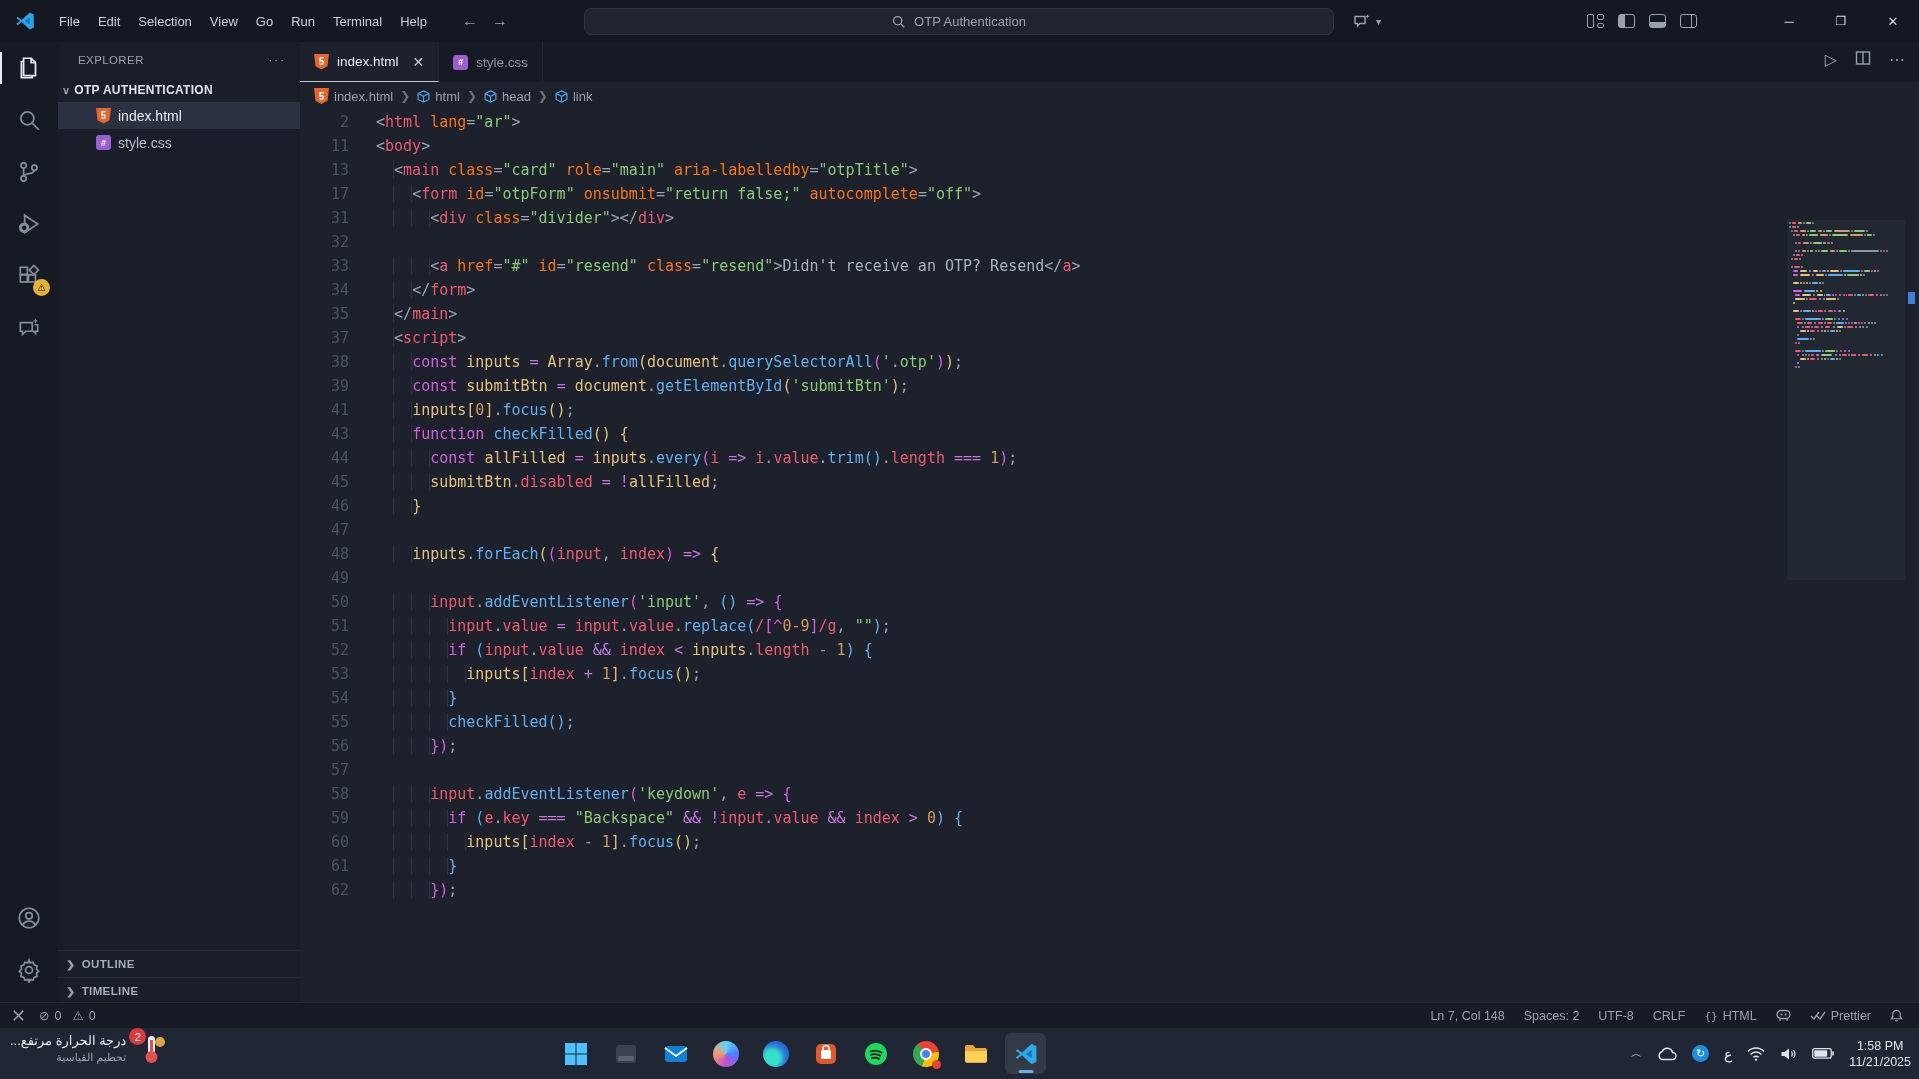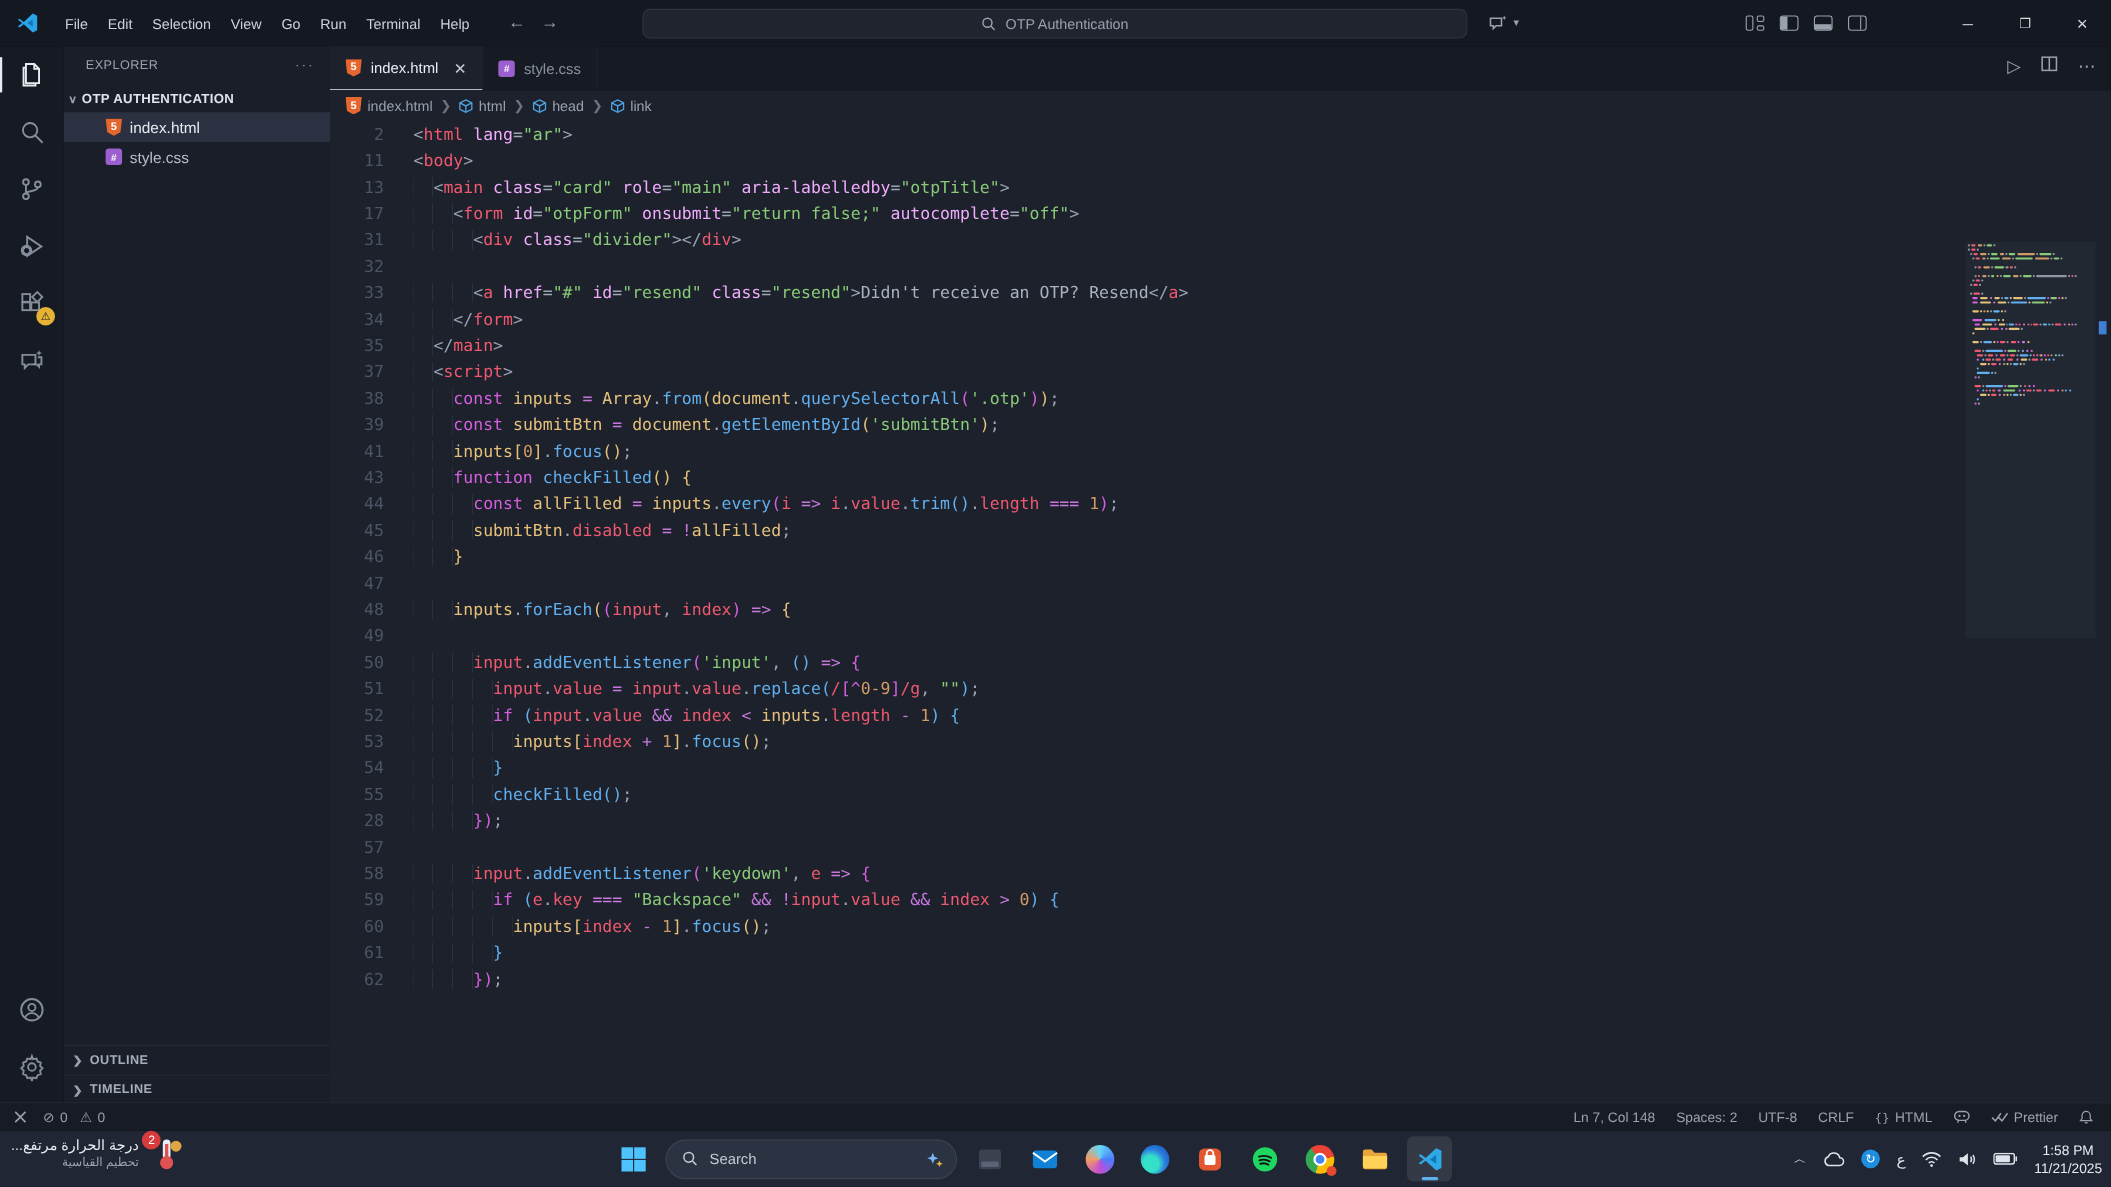--- a/index.html
+++ b/index.html
@@ -63,21 +63,21 @@
 
   #breadcrumbs { position:absolute; left:300px; top:82px; width:1619px; height:28px; background:#1c212b;
     display:flex; align-items:center; gap:7px; padding-left:14px; font-size:13px; color:#9aa1ad; }
   .crumb { display:flex; align-items:center; gap:5px; }
   .crumb-sep { color:#6b7280; font-size:12px; }
 
   #editor { position:absolute; left:300px; top:110px; width:1619px; height:892px; background:#1c212b; overflow:hidden; }
   .code-row { display:flex; height:24px; font-family:"DejaVu Sans Mono", monospace; font-size:15px; line-height:24px; }
   .gutter { width:76px; text-align:right; padding-right:27px; color:#4d5565; flex:none; }
   .code-text { white-space:pre; color:#abb2bf; }
-  .tk-tag{color:#ef596f} .tk-attr{color:#f0abfc} .tk-str{color:#89ca78} .tk-kw{color:#d55fde}
+  .tk-tag{color:#ef596f} .tk-attr{color:#f97316} .tk-str{color:#89ca78} .tk-kw{color:#d55fde}
   .tk-var{color:#e5c07b} .tk-fn{color:#61afef} .tk-prop{color:#ef596f} .tk-num{color:#d19a66}
   .tk-op{color:#c678dd} .tk-p{color:#9ba4b5} .tk-b1{color:#e5c07b} .tk-b2{color:#d55fde} .tk-b3{color:#61afef}
   .tk-regex{color:#ef596f} .tk-rgop{color:#d55fde}
   .tk-ws { background:repeating-linear-gradient(to right, transparent 0 17px, #2b3140 17px 18px); }
 
   #minimap { position:absolute; right:30px; top:112px; width:100px; }
   .mm-row { height:3px; margin-bottom:1px; display:flex; }
   .mm-tok { height:2px; margin-right:1px; border-radius:1px; }
   #mm-slider { position:absolute; right:14px; top:110px; width:118px; height:360px; background:rgba(160,170,190,0.05); }
   #overview-mark { position:absolute; right:4px; top:182px; width:7px; height:12px; background:#3f7fd4; }
@@ -415,21 +415,21 @@
       </div>
       <div class="code-row">
         <div class="gutter">54</div>
         <div class="code-text"><span class="tk-ws">        </span><span class="tk-b3">}</span></div>
       </div>
       <div class="code-row">
         <div class="gutter">55</div>
         <div class="code-text"><span class="tk-ws">        </span><span class="tk-fn">checkFilled</span><span class="tk-b3">()</span><span class="tk-p">;</span></div>
       </div>
       <div class="code-row">
-        <div class="gutter">28</div>
+        <div class="gutter">56</div>
         <div class="code-text"><span class="tk-ws">      </span><span class="tk-b2">})</span><span class="tk-p">;</span></div>
       </div>
       <div class="code-row">
         <div class="gutter">57</div>
         <div class="code-text"></div>
       </div>
       <div class="code-row">
         <div class="gutter">58</div>
         <div class="code-text"><span class="tk-ws">      </span><span class="tk-prop">input</span><span class="tk-p">.</span><span class="tk-fn">addEventListener</span><span class="tk-b2">(</span><span class="tk-str">'keydown'</span><span class="tk-p">,</span><span> </span><span class="tk-prop">e</span><span> </span><span class="tk-op">=&gt;</span><span> </span><span class="tk-b2">{</span></div>
       </div>
@@ -840,32 +840,20 @@
 
   <div id="task-center">
     <div class="task-icon">
       <svg viewBox="0 0 26 26">
           <rect x="2" y="2" width="10.5" height="10.5" fill="#4cc2ff"></rect>
           <rect x="13.5" y="2" width="10.5" height="10.5" fill="#4cc2ff"></rect>
           <rect x="2" y="13.5" width="10.5" height="10.5" fill="#4cc2ff"></rect>
           <rect x="13.5" y="13.5" width="10.5" height="10.5" fill="#4cc2ff"></rect>
         </svg>
     </div>
-    <div id="task-search">
-      <svg width="15" height="15" viewBox="0 0 16 16">
-        <circle cx="6.5" cy="6.5" r="4.7" fill="none" stroke="#c2c9d4" stroke-width="1.5"></circle>
-        <line x1="10.2" y1="10.2" x2="14" y2="14" stroke="#c2c9d4" stroke-width="1.5"></line>
-      </svg>
-      <span>Search</span>
-      <span class="spacer"></span>
-      <svg width="24" height="24" viewBox="0 0 24 24">
-        <path d="M11 6l1.4 3.6L16 11l-3.6 1.4L11 16l-1.4-3.6L6 11l3.6-1.4z" fill="#7ab8f5"></path>
-        <path d="M17 13l.9 2.1L20 16l-2.1.9L17 19l-.9-2.1L14 16l2.1-.9z" fill="#e8b34b"></path>
-      </svg>
-    </div>
     <div class="task-icon">
       <svg viewBox="0 0 26 26">
           <rect x="3" y="4" width="20" height="18" rx="3" fill="#3a4150"></rect>
           <rect x="5" y="15" width="16" height="5" rx="1.5" fill="#5a6374"></rect>
         </svg>
     </div>
     <div class="task-icon">
       <svg viewBox="0 0 26 26">
           <rect x="2" y="5" width="22" height="16" rx="3" fill="#1081d6"></rect>
           <path d="M2 7l11 8 11-8" fill="none" stroke="#fff" stroke-width="1.8"></path>

